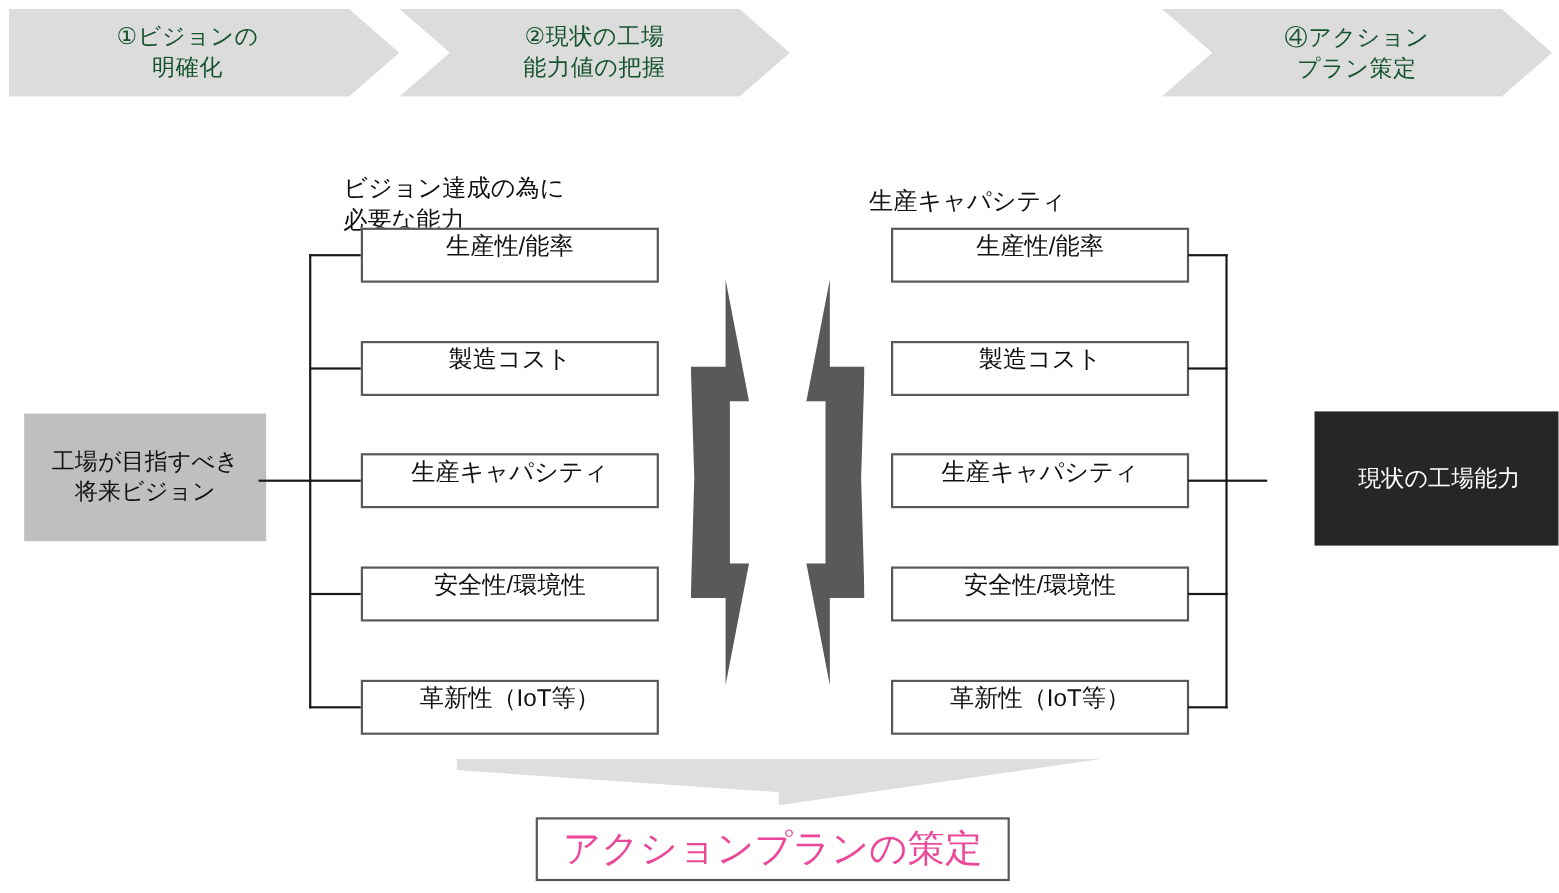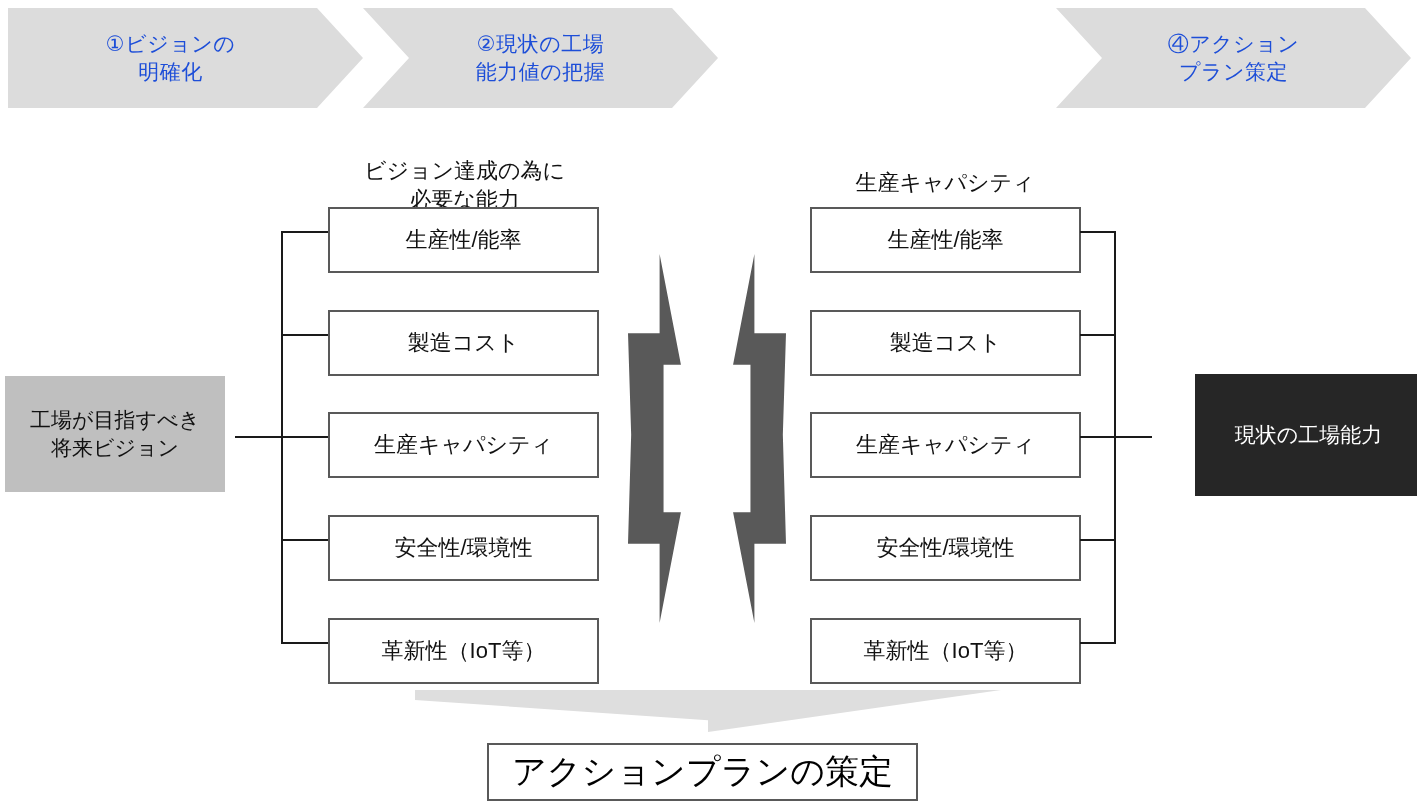--- a/index.html
+++ b/index.html
@@ -16,58 +16,57 @@
     width: 1417px;
     height: 812px;
     background: #ffffff;
     overflow: hidden;
   }
 
   
   .step {
     position: absolute;
     top: 8px;
-    height: 100px;
+    height: 80px;
     background: #dcdcdc;
     display: flex;
     align-items: center;
     justify-content: center;
     text-align: center;
     font-size: 21px;
     line-height: 1.35;
-    color: #1d4ed8;
+    color: #14532d;
     letter-spacing: .5px;
     white-space: pre-line;
     clip-path: polygon(0 0, calc(100% - 46px) 0, 100% 50%, calc(100% - 46px) 100%, 0 100%);
     padding-right: 30px;
     box-sizing: border-box;
   }
   .step.notched {
     clip-path: polygon(0 0, calc(100% - 46px) 0, 100% 50%, calc(100% - 46px) 100%, 0 100%, 46px 50%);
     padding-left: 30px;
   }
 
   
   .caption {
     position: absolute;
-    text-align: center;
     font-size: 22px;
     line-height: 1.35;
     white-space: pre-line;
     color: #111111;
   }
 
   
   .cap-box {
     position: absolute;
-    height: 66px;
+    height: 50px;
     border: 2px solid #595959;
     background: #ffffff;
     display: flex;
-    align-items: center;
+    align-items: flex-start;
     justify-content: center;
     font-size: 22px;
     color: #111111;
     box-sizing: border-box;
   }
 
   
   .vline {
     position: absolute;
     width: 2px;
@@ -135,21 +134,21 @@
 
   
   #action-box {
     position: absolute;
     border: 2px solid #595959;
     background: #ffffff;
     display: flex;
     align-items: center;
     justify-content: center;
     font-size: 34px;
-    color: #000000;
+    color: #ec4899;
     box-sizing: border-box;
   }
 </style>
 </head>
 <body>
 
 <div id="canvas">
 
   <div class="step" style="left:8px; width:355px;">
     <span>①ビジョンの
@@ -165,21 +164,21 @@
   </div>
 
   <div class="caption" style="left:312px; top:126px; width:305px;">
     <span>ビジョン達成の為に
 必要な能力</span>
   </div>
   <div class="caption" style="left:790px; top:138px; width:310px;">
     <span>生産キャパシティ</span>
   </div>
 
-  <div class="end-box gray" style="left:5px; top:376px; width:220px; height:116px;">
+  <div class="end-box gray" style="left:22px; top:376px; width:220px; height:116px;">
     <span>工場が目指すべき
 将来ビジョン</span>
   </div>
 
   <div class="end-box dark" style="left:1195px; top:374px; width:227px; height:122px;font-family:Liberation Serif, serif;">
     <span>現状の工場能力</span>
   </div>
 
   <div class="hline" style="left:235px; top:436px; width:48px;"></div>
   <div class="vline" style="left:281px; top:231px; height:413px;"></div>

